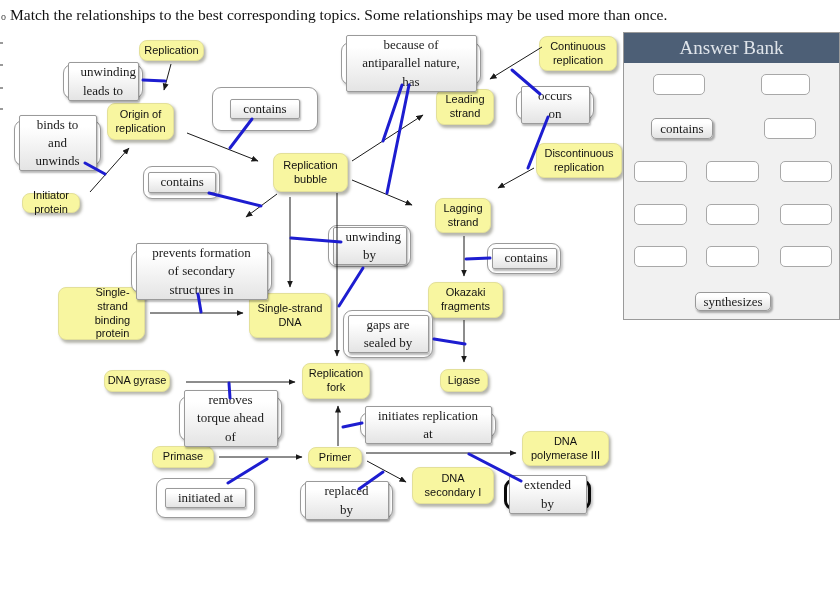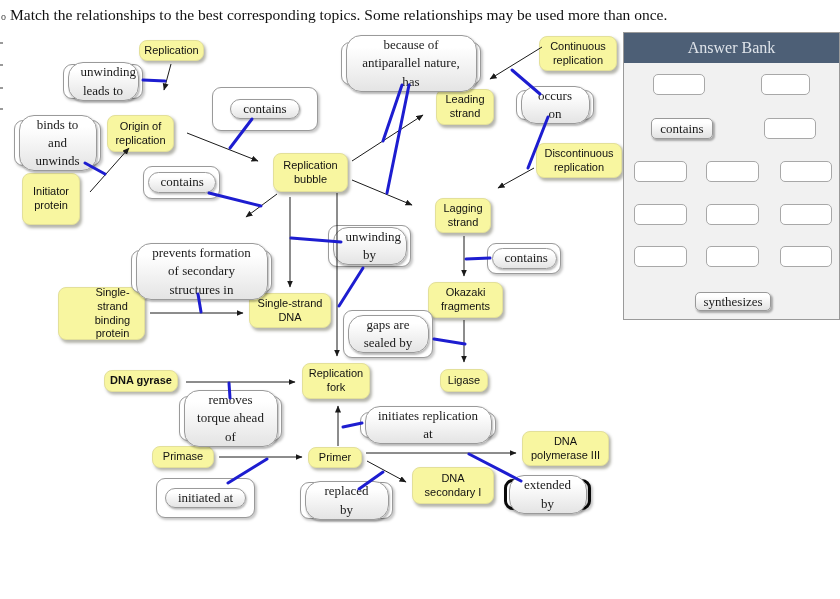--- a/index.html
+++ b/index.html
@@ -13,62 +13,62 @@
 
   
   .topic{position:absolute;background:#f8f6a0;border:1px solid #e3e09a;border-radius:8px;
          box-shadow:2px 2.5px 3px rgba(90,90,70,.45);
          display:flex;align-items:center;justify-content:center;text-align:center;
          font-size:11px;line-height:1.25;color:#111;padding:1px 2px;box-sizing:border-box;z-index:2;}
   .relbox{position:absolute;background:#ffffff;border:1px solid #9a9a9a;border-radius:9px;
           box-shadow:1.5px 2px 2.5px rgba(0,0,0,.22);
           display:flex;align-items:center;justify-content:center;box-sizing:border-box;z-index:2;}
   .relbox.selected{border:3px solid #0a0a0a;}
-  .chip{background:linear-gradient(#ffffff 20%,#e4e4e4);border:1px solid #9a9a9a;border-radius:15px;
+  .chip{background:linear-gradient(#ffffff 20%,#e4e4e4);border:1px solid #9a9a9a;border-radius:2px;
         padding:0 12px;font-family:"Liberation Serif",serif;font-size:13px;color:#1a1a1a;
         text-align:center;line-height:1.4;box-shadow:1px 1.5px 2px rgba(0,0,0,.28);
         box-sizing:border-box;}
 
   
   .lines{position:absolute;left:0;top:0;z-index:3;pointer-events:none;}
   .arrow-line{stroke:#1a1a1a;stroke-width:1;fill:none;}
   .blue-line{stroke:#1d1dd0;stroke-width:3;fill:none;stroke-linecap:round;}
 
   
   .bank{position:absolute;background:#f1f1f1;border:1px solid #9a9a9a;box-sizing:border-box;z-index:2;}
   .bank-header{height:30px;background:#4d5f76;color:#dfe4ea;display:flex;align-items:center;
-               justify-content:center;font-family:"Liberation Serif",serif;font-size:16px;}
+               justify-content:center;font-family:"Liberation Serif",serif;font-size:19px;}
   .bank-slot{position:absolute;background:#fff;border:1px solid #a8a8a8;border-radius:5px;
              box-sizing:border-box;}
   .bank-chip{position:absolute;background:linear-gradient(#ffffff 20%,#e2e2e2);
              border:1px solid #999;border-radius:5px;box-shadow:1.5px 2px 2px rgba(0,0,0,.3);
              display:flex;align-items:center;justify-content:center;
              font-family:"Liberation Serif",serif;font-size:13px;color:#1a1a1a;box-sizing:border-box;}
 </style>
 </head>
 <body>
 
 <div class="stage">
   <span class="title-prefix">o</span>
   <div class="page-title">Match the relationships to the best corresponding topics. Some relationships may be used more than once.</div>
 
   <div id="diagram-layer">
       <div class="topic" style="left: 139px; top: 40px; width: 65px; height: 21px;">Replication</div>
-      <div class="topic" style="left: 107px; top: 103px; width: 67px; height: 37px; margin-top: 12px;">Origin of replication</div>
-      <div class="topic" style="left: 22px; top: 173px; width: 58px; height: 52px;">Initiator protein</div>
+      <div class="topic" style="left: 107px; top: 103px; width: 67px; height: 37px;">Origin of replication</div>
+      <div class="topic" style="left: 22px; top: 193px; width: 58px; height: 20px;">Initiator protein</div>
       <div class="topic" style="left: 178px; top: 224px; width: 60px; height: 21px; margin-top: 36px;">Helicase</div>
       <div class="topic" style="left: 58px; top: 287px; width: 87px; height: 53px; padding-left: 24px;">Single-strand binding protein</div>
-      <div class="topic" style="left: 249px; top: 293px; width: 82px; height: 35px;">Single-strand DNA</div>
+      <div class="topic" style="left: 249px; top: 293px; width: 82px; height: 45px;">Single-strand DNA</div>
       <div class="topic" style="left: 273px; top: 153px; width: 75px; height: 39px;">Replication bubble</div>
       <div class="topic" style="left: 436px; top: 89px; width: 58px; height: 36px;">Leading strand</div>
       <div class="topic" style="left: 435px; top: 198px; width: 56px; height: 35px;">Lagging strand</div>
       <div class="topic" style="left: 428px; top: 282px; width: 75px; height: 36px;">Okazaki fragments</div>
       <div class="topic" style="left: 440px; top: 369px; width: 48px; height: 23px;">Ligase</div>
       <div class="topic" style="left: 302px; top: 363px; width: 68px; height: 36px;">Replication fork</div>
-      <div class="topic" style="left: 104px; top: 370px; width: 74px; height: 22px; font-weight: bold;">DNA gyrase</div>
+      <div class="topic" style="left: 104px; top: 370px; width: 66px; height: 22px;">DNA gyrase</div>
       <div class="topic" style="left: 152px; top: 446px; width: 62px; height: 22px;">Primase</div>
       <div class="topic" style="left: 308px; top: 447px; width: 54px; height: 21px;">Primer</div>
       <div class="topic" style="left: 539px; top: 36px; width: 78px; height: 35px;">Continuous replication</div>
       <div class="topic" style="left: 536px; top: 143px; width: 86px; height: 35px;">Discontinuous replication</div>
       <div class="topic" style="left: 522px; top: 431px; width: 87px; height: 35px; text-align: center;">DNA polymerase III</div>
       <div class="topic" style="left: 412px; top: 467px; width: 82px; height: 37px;">DNA secondary I</div>
       <div class="relbox" style="left: 63px; top: 64px; width: 80px; height: 35px;">
         <div class="chip" style="max-width: 71px;">unwinding leads to</div>
       </div>
       <div class="relbox" style="left: 14px; top: 120px; width: 87px; height: 46px;">

